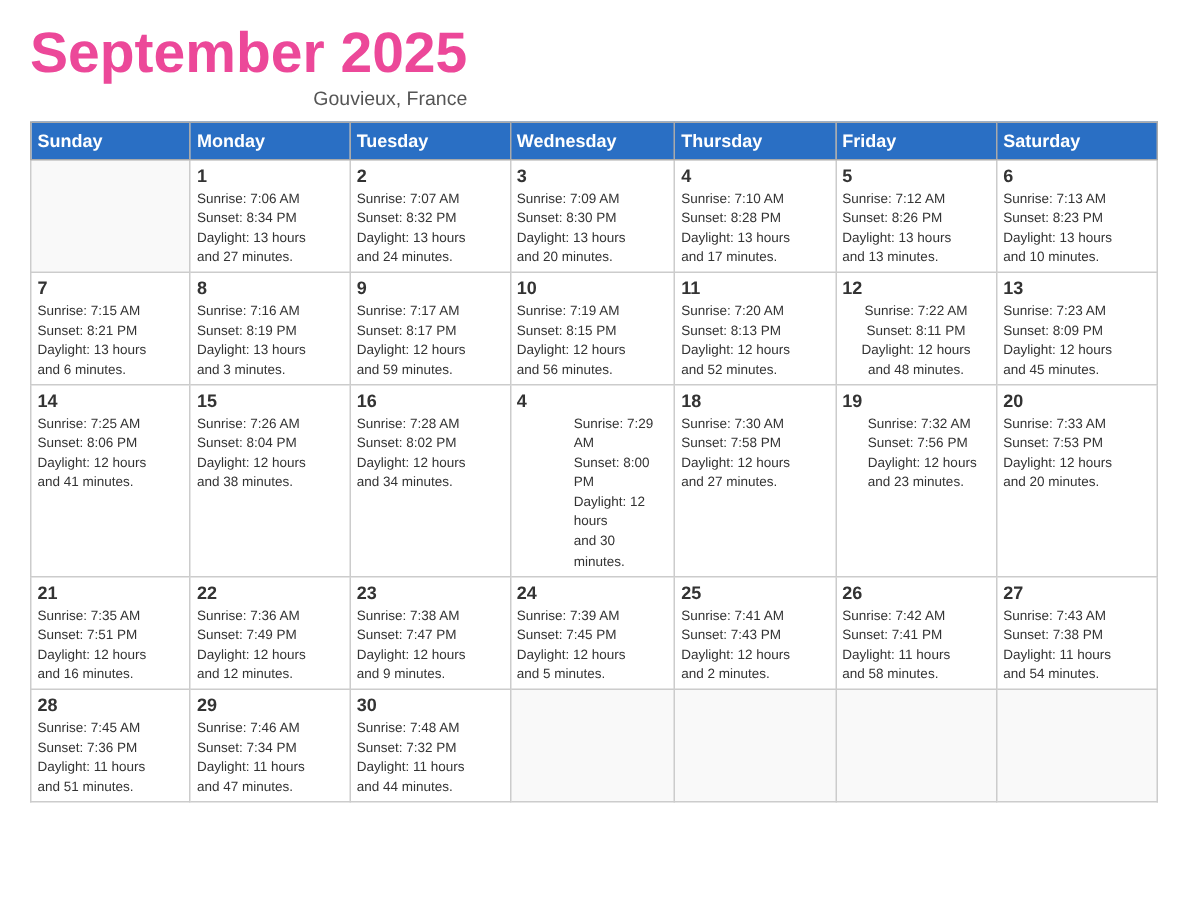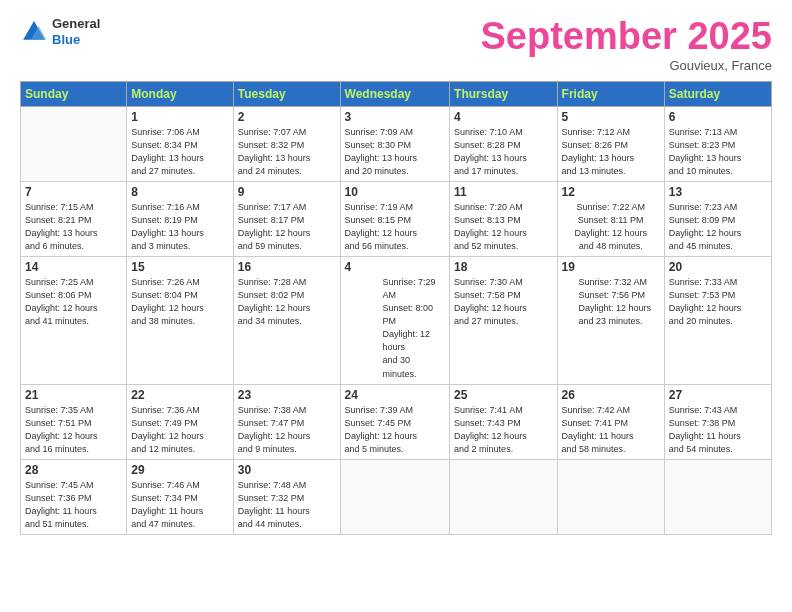--- a/index.html
+++ b/index.html
@@ -53,21 +53,21 @@
       font-size: 13px;
       color: #555;
     }
     .calendar {
       width: 100%;
       border-collapse: collapse;
       border: 1px solid #ccc;
     }
     .calendar th {
       background: #2a6fc4;
-      color: #bef264;
+      color: #ffffff;
       font-size: 12px;
       font-weight: bold;
       padding: 5px 4px;
       text-align: left;
       border: 1px solid #aaa;
     }
     .calendar td {
       vertical-align: top;
       border: 1px solid #ccc;
       padding: 3px 4px;
@@ -93,30 +93,20 @@
     }
     tr:last-child td {
       
     }
   </style>
 </head>
 <body>
 
 <div class="page">
   <div class="header">
-    <div class="logo">
-      <svg class="logo-icon" viewBox="0 0 36 36">
-        <polygon points="18,4 32,28 4,28" fill="#1a6fc4"></polygon>
-        <polygon points="24,10 34,28 14,28" fill="#5ba3e0" opacity="0.6"></polygon>
-      </svg>
-      <div class="logo-text">
-        <span class="logo-general">General</span>
-        <span class="logo-blue">Blue</span>
-      </div>
-    </div>
     <div class="title-block">
       <div class="month-title">September 2025</div>
       <div class="location">Gouvieux, France</div>
     </div>
   </div>
 
   <table class="calendar">
     <thead>
       <tr>
       <th>Sunday</th>

